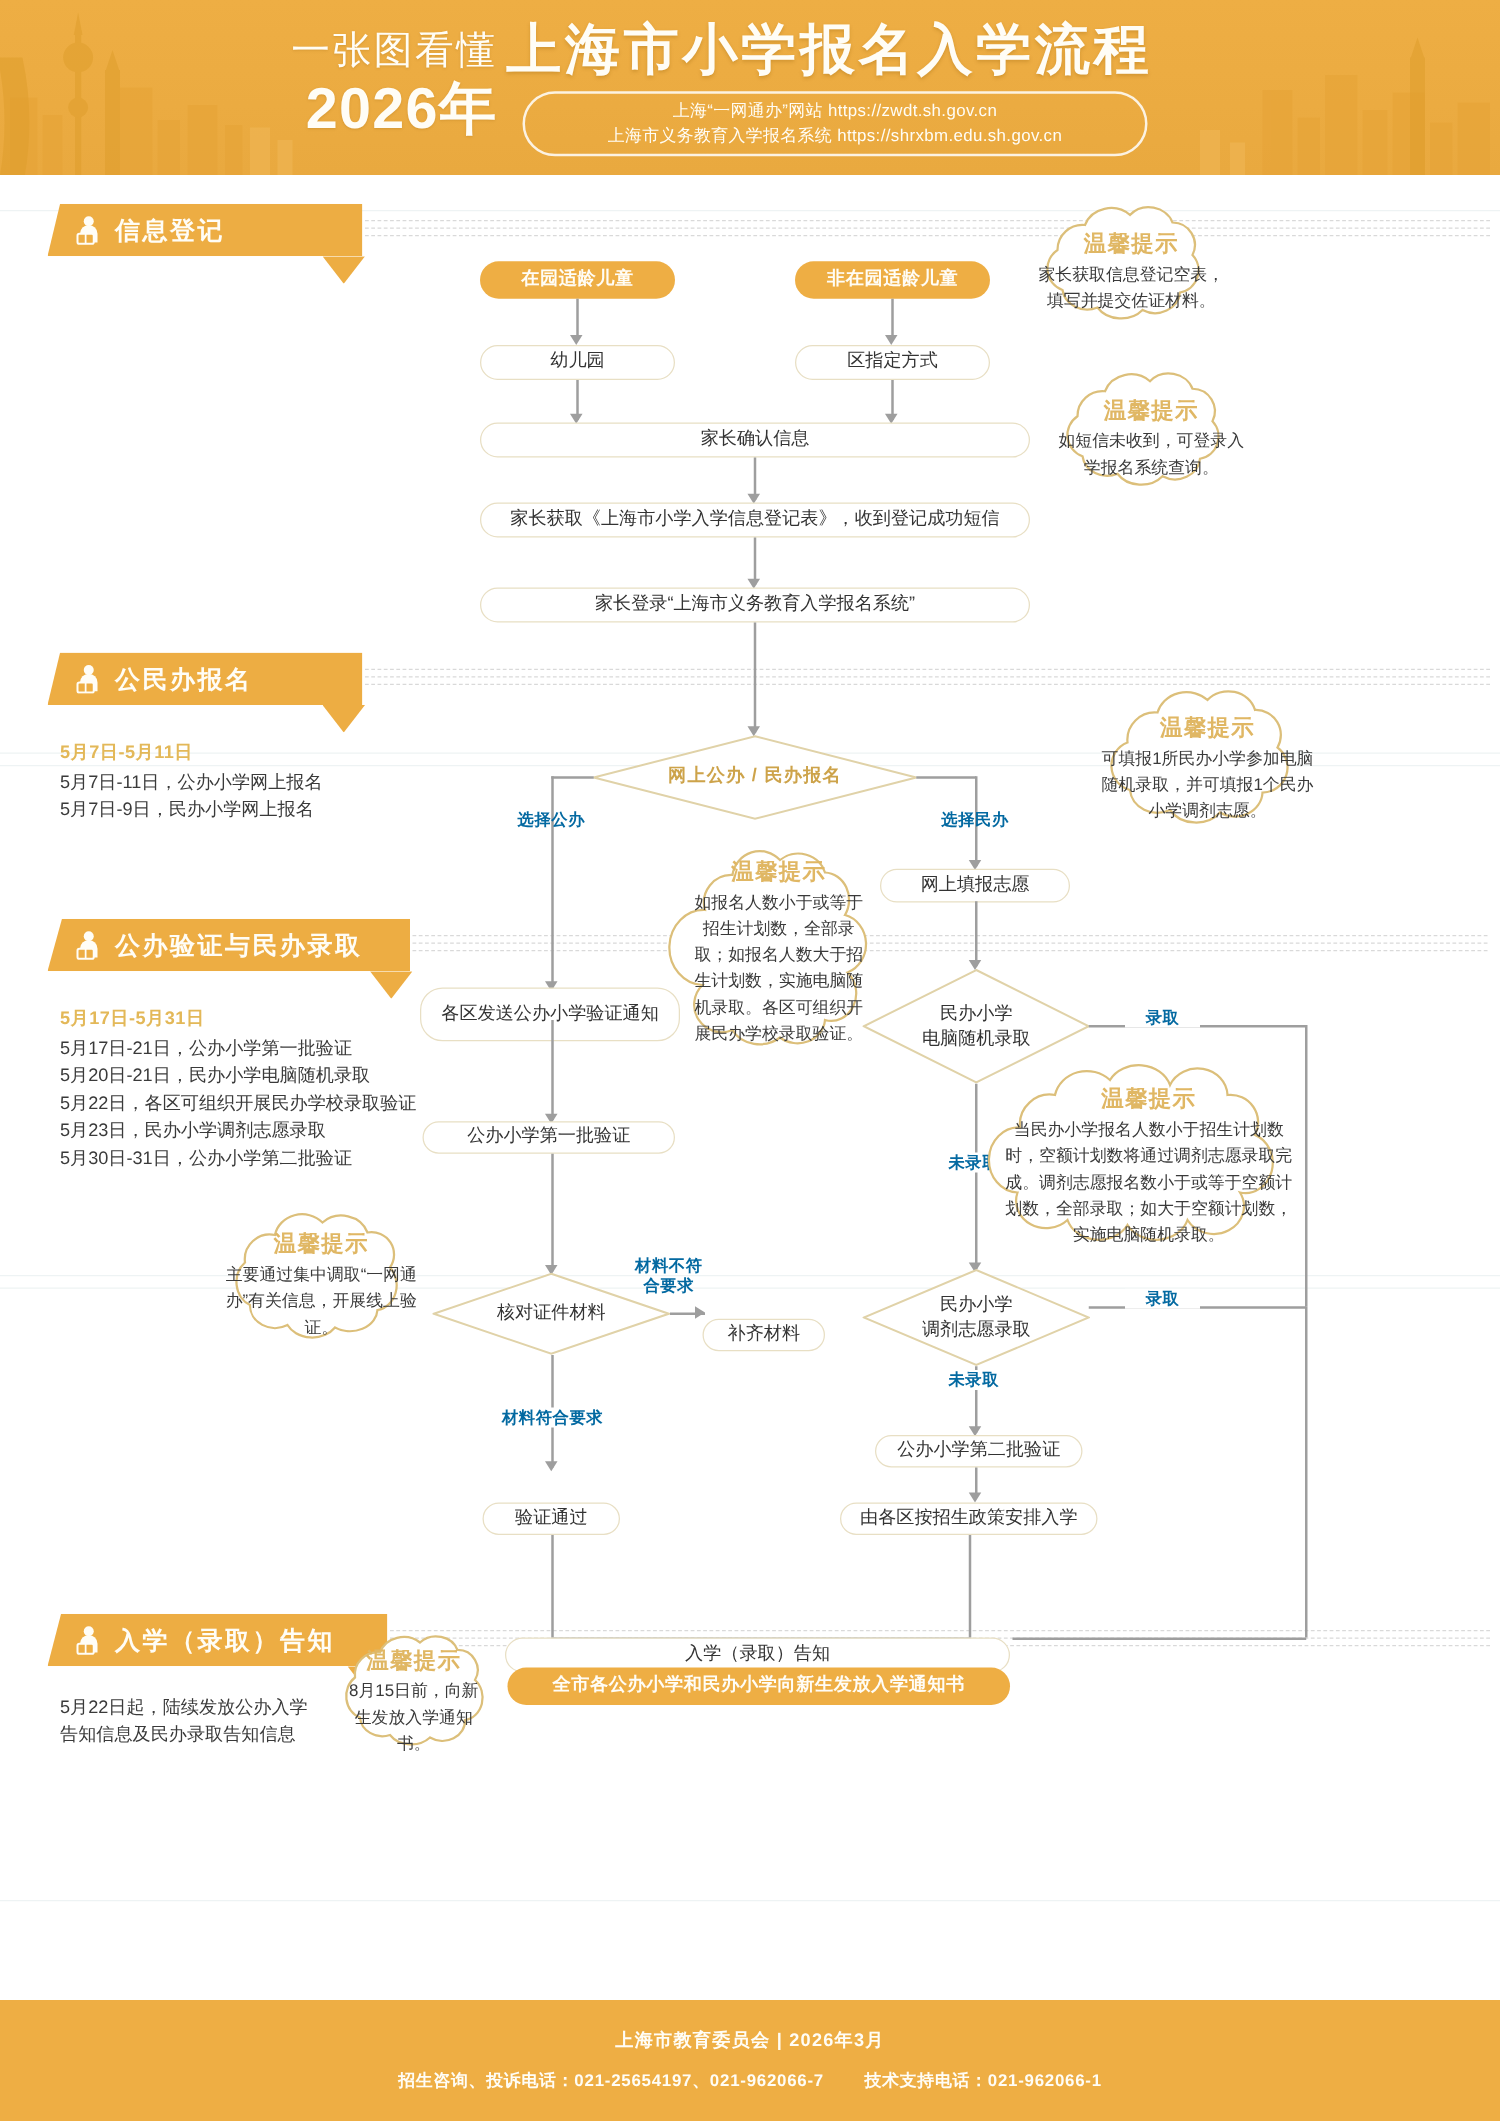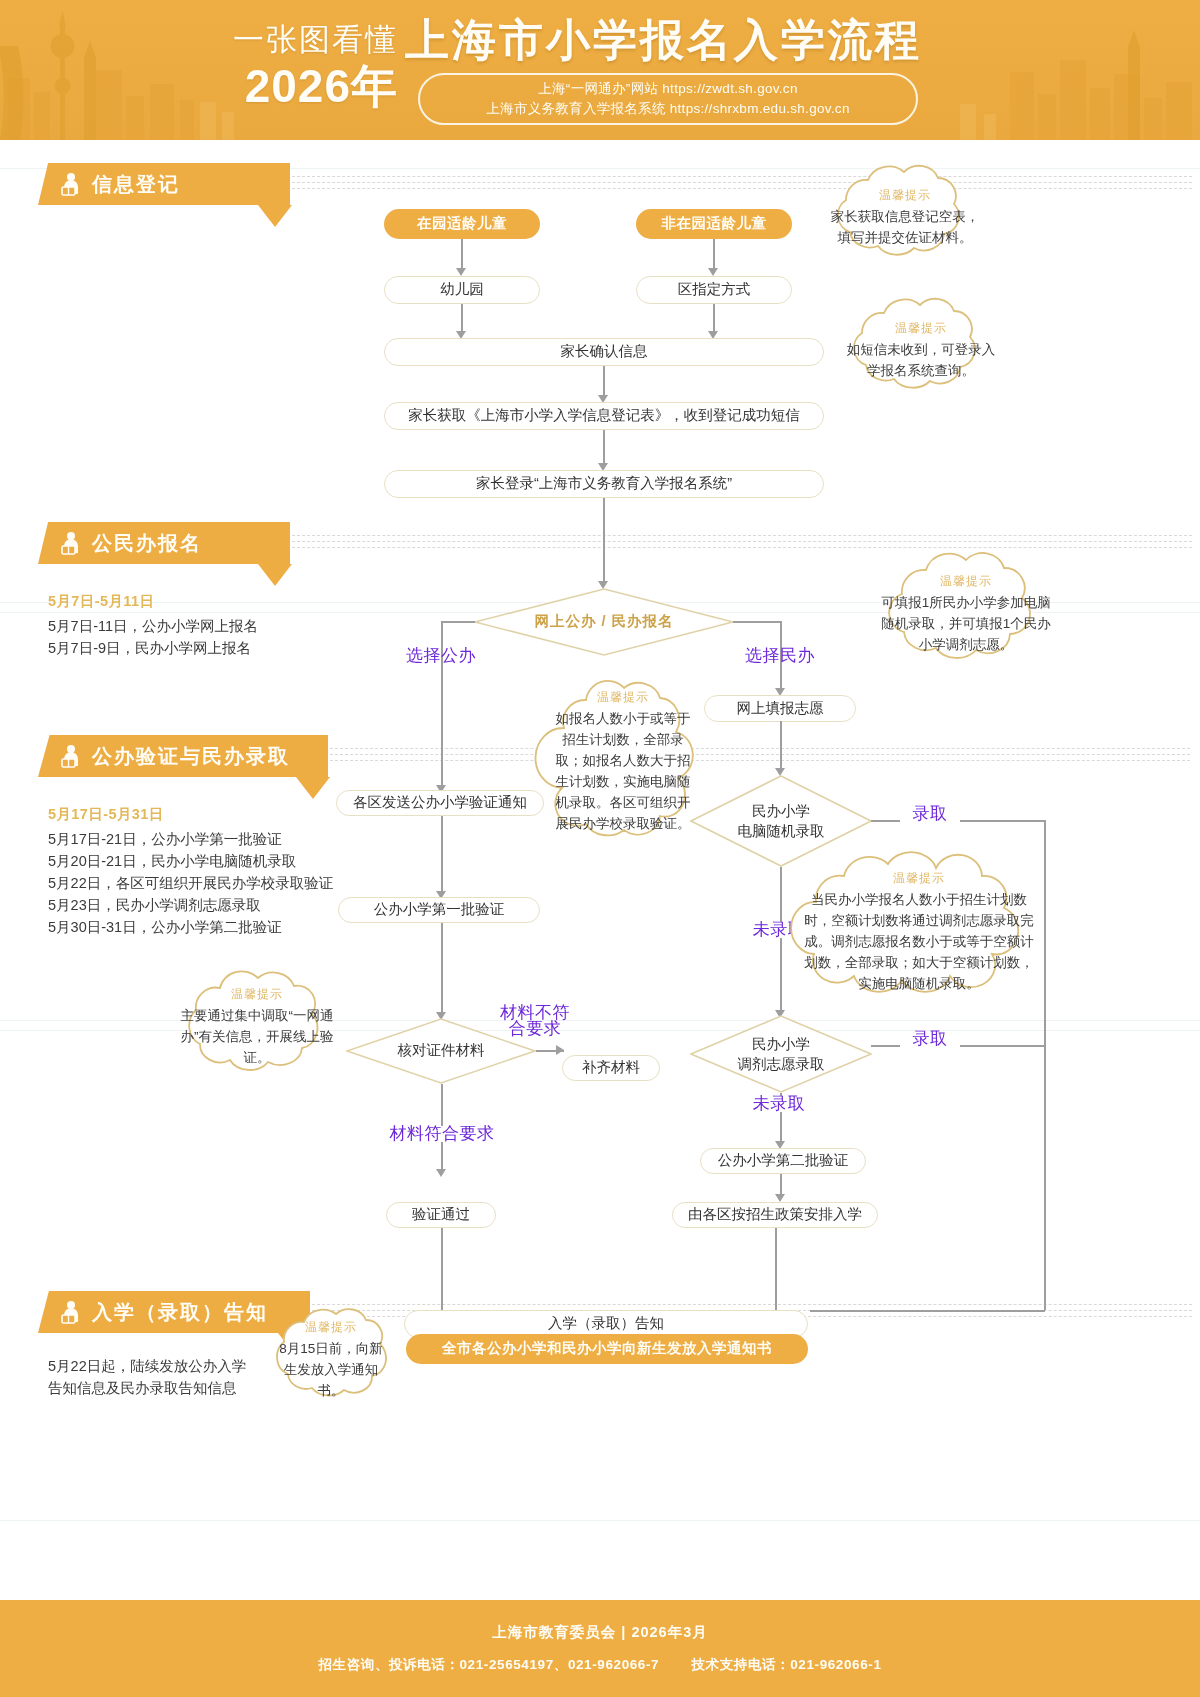--- a/index.html
+++ b/index.html
@@ -94,33 +94,33 @@
     position:absolute; width:0; height:0;
     border-left: 5.5px solid transparent; border-right: 5.5px solid transparent;
     border-top: 8px solid #9e9e9e;
   }
   .arrow.right {
     border-left: 8px solid #9e9e9e; border-top: 5.5px solid transparent;
     border-bottom: 5.5px solid transparent; border-right: none;
   }
 
   .edge-label {
-    position:absolute; font-size: 17px; font-weight: normal; color:#6d28d9;
+    position:absolute; font-size: 13px; font-weight: bold; color:#0369a1;
     letter-spacing:.5px; white-space: nowrap; text-align:center; line-height:16px;
   }
 
   
   .cloud { position:absolute; }
   .cloud svg { position:absolute; left:0; top:0; }
   .cloud .cloud-body {
     position:absolute; left:0; top:0; width:100%; height:100%;
     display:flex; flex-direction:column; align-items:center; justify-content:center;
     padding: 0 14px; text-align:center;
   }
-  .cloud .tip-title { font-size: 12px; font-weight:normal; color:#e0b764; letter-spacing:1px; margin-bottom:2px; }
+  .cloud .tip-title { font-size: 18px; font-weight:bold; color:#e0b764; letter-spacing:1px; margin-bottom:2px; }
   .cloud .tip-text { font-size: 13.5px; color:#3a3a3a; line-height: 21px; }
 
   
   .footer {
     position:absolute; left:0; top:1600px; width:1200px; height:97px;
     background:#eeae44; color:#fffdf6;
     display:flex; flex-direction:column; align-items:center; justify-content:center;
   }
   .footer-org { font-size: 14.5px; font-weight:bold; letter-spacing:1px; margin-bottom:14px; }
   .footer-contact { font-size: 13.5px; font-weight:bold; letter-spacing:.6px; }
@@ -326,21 +326,21 @@
 
   <div class="ln h" style="left:733px; top:621px; width:48px;"></div>
   <div class="ln v" style="left:780px; top:621px; height:72px;"></div>
   <div class="arrow" style="left:775px; top:688px;"></div>
   <div class="edge-label" style="left:735px; top:648px; width:90px;">选择民办</div>
 
   <div class="node pill" style="left:704px; top:695px; width:152px; height:27px;">网上填报志愿</div>
   <div class="ln v" style="left:780px; top:721px; height:52px;"></div>
   <div class="arrow" style="left:775px; top:768px;"></div>
 
-  <div class="node pill" style="left:336px; top:790px; width:208px; height:26px;">各区发送公办小学验证通知</div>
+  <div class="node pill" style="left:336px; top:790px; width:208px; height:43px;">各区发送公办小学验证通知</div>
   <div class="ln v" style="left:441px; top:816px; height:80px;"></div>
   <div class="arrow" style="left:436px; top:891px;"></div>
 
   <div class="diamond" style="left:690px; top:775px; width:182px; height:92px;">
     <svg class="dia-shape" viewBox="0 0 182 92" preserveAspectRatio="none">
       <polygon points="91,1 181,46 91,91 1,46" fill="#ffffff" stroke="#e0d2a8" stroke-width="1.6"></polygon>
     </svg>
     <div class="dia-text">
       <span style="display:block; line-height:20px;">民办小学<br>电脑随机录取</span>
     </div>

